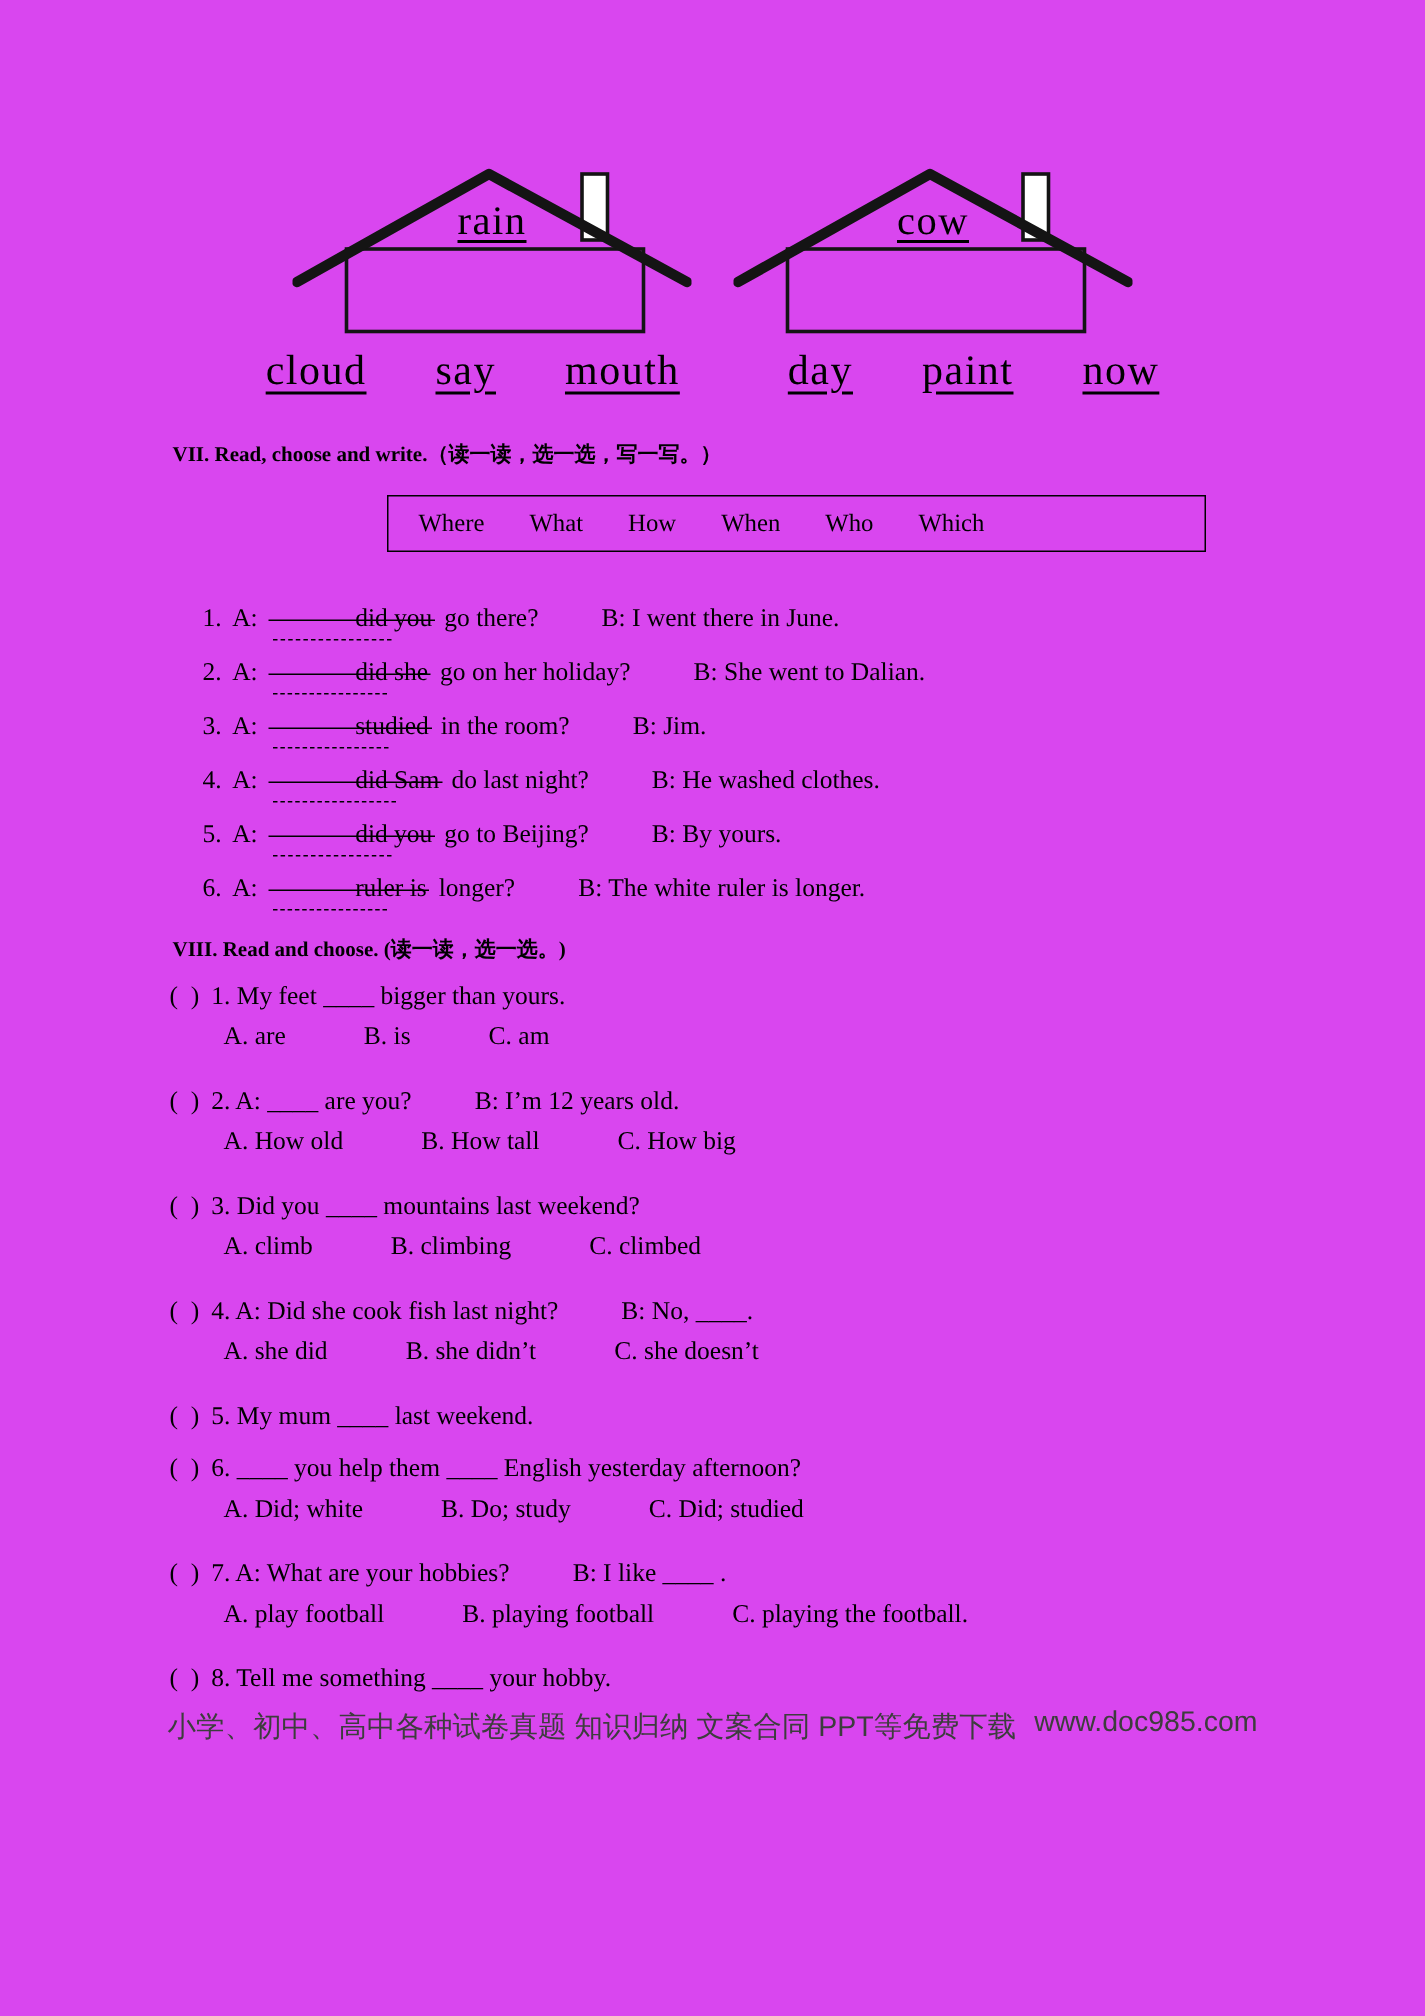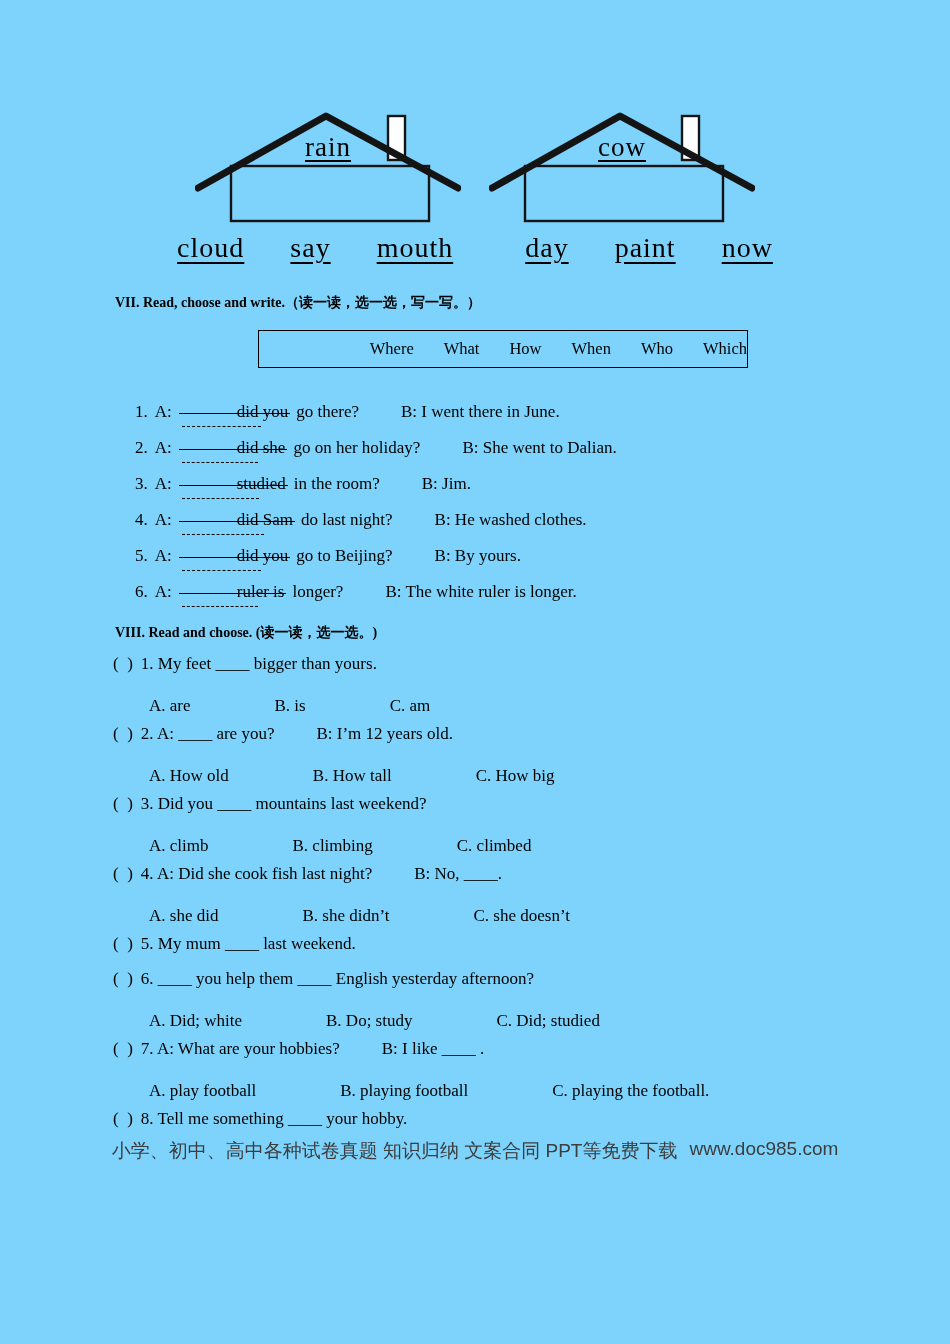--- a/index.html
+++ b/index.html
@@ -2,63 +2,63 @@
 <html><head>
 <meta charset="utf-8">
 <style>
   * { margin:0; padding:0; box-sizing:border-box; }
   html,body { background:#fff; }
   body {
     width:950px; height:1344px;
     font-family:"Liberation Serif","DejaVu Serif",serif;
     color:#000;
   }
-  .page { position:relative; width:950px; height:1344px; overflow:hidden; background:#7dd3fc; }
+  .page { position:relative; width:950px; height:1344px; overflow:hidden; background:#d946ef; }
 
   
   .houses-row { display:flex; justify-content:center; gap:28px; margin-top:108px; }
   .house { position:relative; width:266px; height:118px; }
   .house svg { display:block; width:100%; height:100%; }
   .house-word {
     position:absolute; top:24px; left:50%; transform:translateX(-50%);
     font-size:27px; letter-spacing:1px;
     text-decoration:underline; text-underline-offset:4px;
   }
   .word-row { display:flex; justify-content:center; gap:46px; margin-top:6px; font-size:28px; }
   .word-row span { text-decoration:underline; text-underline-offset:5px; letter-spacing:1px; }
   .word-row .gap-left { margin-left:26px; }
 
   
   .section-title { font-size:14px; font-weight:bold; margin:30px 0 0 115px; }
   .section-title.tight { margin-top:14px; }
 
   
   .word-bank {
-    width:490px; margin:18px 0 0 258px;
+    width:546px; margin:18px 0 0 258px;
     border:1.3px solid #000;
     padding:8px 0 8px 20px;
     font-size:16.5px;
-    display:flex; gap:30px;justify-content:flex-end;
+    display:flex; gap:30px;
   }
 
   
   .vii-list { margin:26px 0 0 135px; font-size:17px; }
   .vii-item { height:36px; display:flex; align-items:center; }
   .vii-item .num { margin-right:7px; }
   .ans { position:relative; display:inline-block; padding-left:55px; margin:0 8px 0 10px; }
   .ans::before { content:""; position:absolute; left:-3px; right:-2px; top:55%; border-top:1.2px solid #000; }
   .ans::after  { content:""; position:absolute; left:0; right:26%; bottom:-5px; border-bottom:1.6px dashed #000; }
   .b-part { margin-left:42px; }
   .b-part:empty { margin-left:0; }
 
   
   .viii-list { margin:4px 0 0 113px; font-size:17px; }
   .q-line { height:35px; display:flex; align-items:center; }
   .paren { white-space:pre; margin-right:8px; }
-  .opts { height:35px; display:flex; align-items:flex-end; gap:84px; padding-left:36px; }
+  .opts { height:35px; display:flex; align-items:flex-start; gap:52px; padding-left:36px; }
 
   
   .footer {
     margin-top:2px; text-align:center; font-size:19px; color:#3d3d3d;
     display:flex; justify-content:center; gap:12px;
     font-family:"Liberation Sans","DejaVu Sans",sans-serif;
   }
 </style>
 </head>
 <body>

